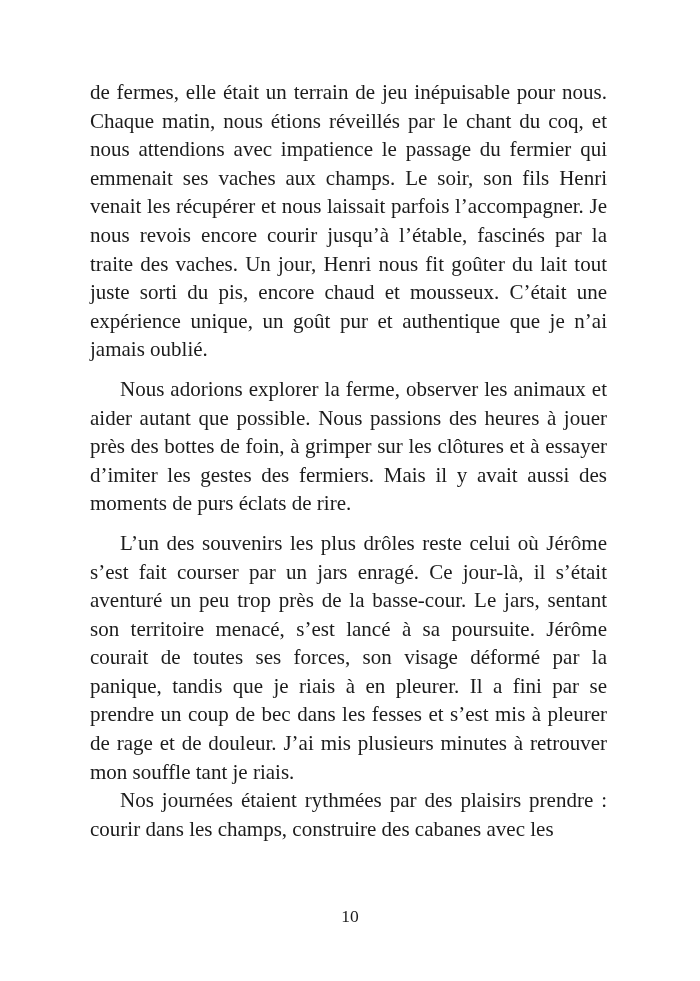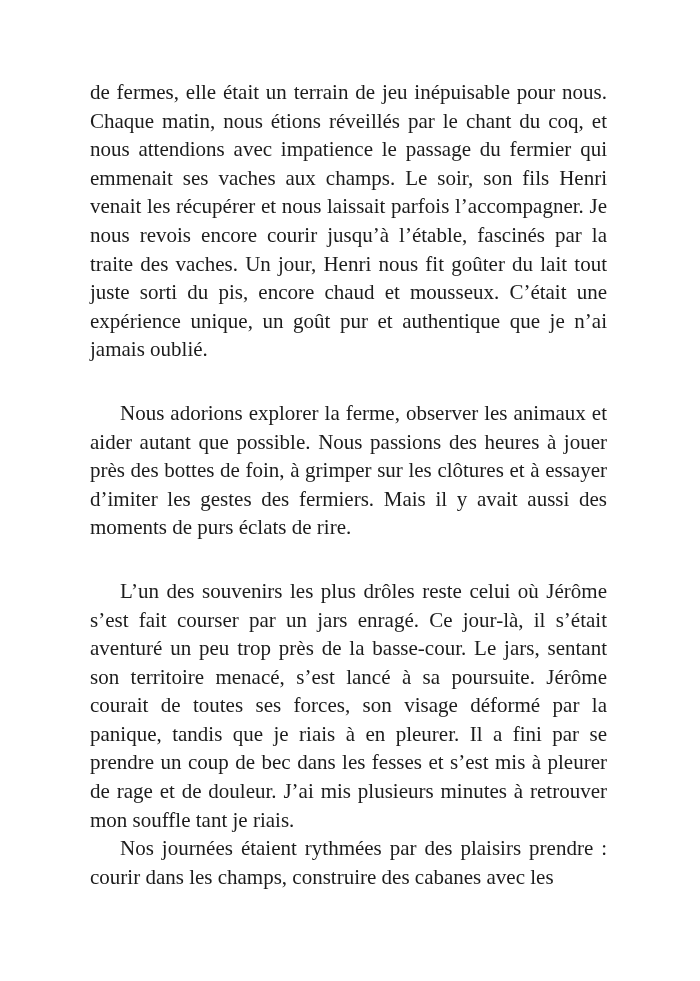--- a/index.html
+++ b/index.html
@@ -28,21 +28,21 @@
     font-size: 21px;
     line-height: 28.6px;
     text-align: justify;
     text-justify: inter-word;
   }
   .text-block p {
     margin: 0;
     padding: 0;
   }
   .text-block p.gap {
-    margin-top: 35px;
+    margin-top: 11px;
   }
   .text-block p.indent {
     text-indent: 30px;
   }
   .page-number {
     position: absolute;
     top: 905px;
     left: 0;
     width: 100%;
     text-align: center;
@@ -53,13 +53,14 @@
 </head>
 <body>
 
 <main class="page" style="color: rgb(28, 28, 28); background: rgb(255, 255, 255);">
   <div class="text-block" id="text-block">
       <p class="">de fermes, elle était un terrain de jeu inépuisable pour nous. Chaque matin, nous étions réveillés par le chant du coq, et nous attendions avec impatience le passage du fermier qui emmenait ses vaches aux champs. Le soir, son fils Henri venait les récupérer et nous laissait parfois l’accompagner. Je nous revois encore courir jusqu’à l’étable, fascinés par la traite des vaches. Un jour, Henri nous fit goûter du lait tout juste sorti du pis, encore chaud et mousseux. C’était une expérience unique, un goût pur et authentique que je n’ai jamais oublié.</p>
       <p class="indent gap">Nous adorions explorer la ferme, observer les animaux et aider autant que possible. Nous passions des heures à jouer près des bottes de foin, à grimper sur les clôtures et à essayer d’imiter les gestes des fermiers. Mais il y avait aussi des moments de purs éclats de rire.</p>
       <p class="indent gap">L’un des souvenirs les plus drôles reste celui où Jérôme s’est fait courser par un jars enragé. Ce jour-là, il s’était aventuré un peu trop près de la basse-cour. Le jars, sentant son territoire menacé, s’est lancé à sa poursuite. Jérôme courait de toutes ses forces, son visage déformé par la panique, tandis que je riais à en pleurer. Il a fini par se prendre un coup de bec dans les fesses et s’est mis à pleurer de rage et de douleur. J’ai mis plusieurs minutes à retrouver mon souffle tant je riais.</p>
       <p class="indent">Nos journées étaient rythmées par des plaisirs prendre : courir dans les champs, construire des cabanes avec les</p>
     </div>
+  <footer class="page-number">10</footer>
 </main>
 
 </body></html>

